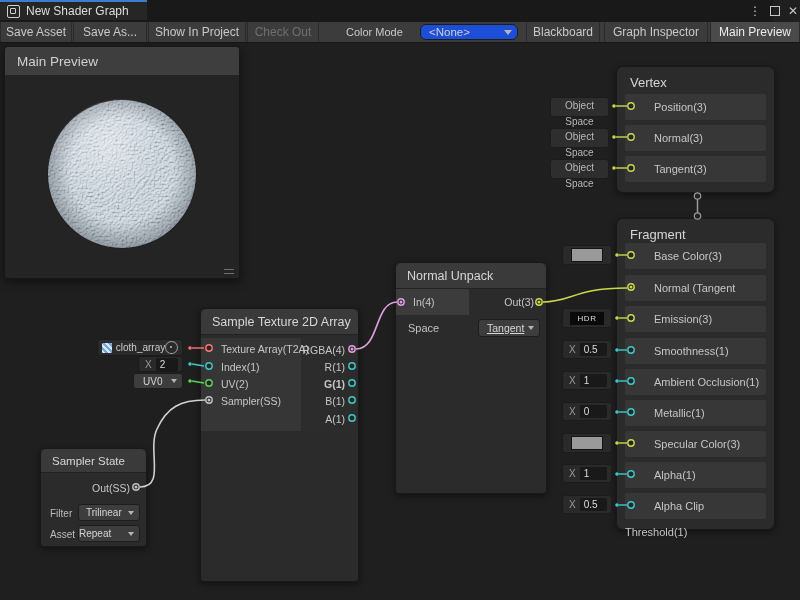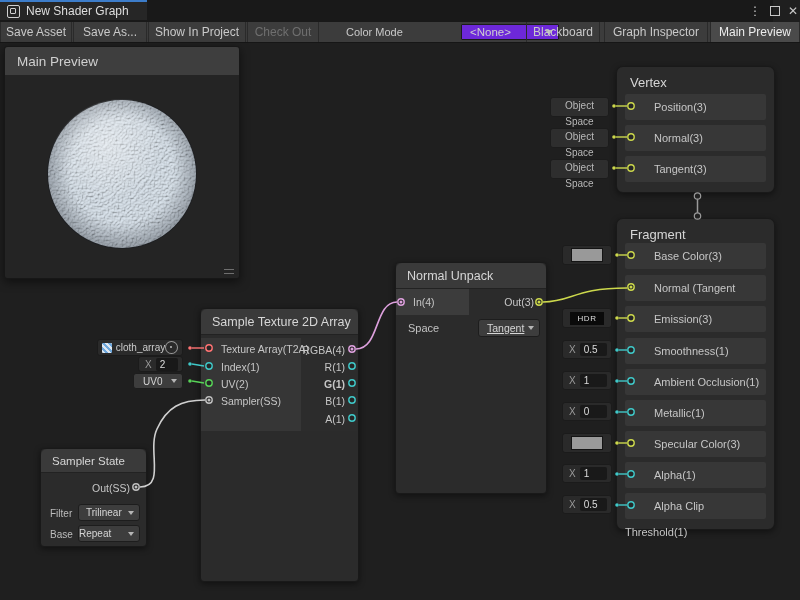--- a/index.html
+++ b/index.html
@@ -17,22 +17,22 @@
   .winctl{top:3px;height:16px;color:#c8c8c8;font-size:12px;line-height:16px;text-align:center;width:16px;}
   #win-maximize span{display:inline-block;width:8px;height:8px;border:1.5px solid #c8c8c8;margin-top:3px;}
 
   
   #toolbar{left:0;top:22px;width:800px;height:20px;background:#3c3c3c;border-bottom:1px solid #161616;}
   .tbtn{position:absolute;top:0;height:20px;line-height:20px;text-align:center;color:#c9c9c9;
         font-size:12px;border-right:1px solid #2a2a2a;border-left:1px solid #2a2a2a;box-sizing:border-box;}
   .tbtn.disabled{color:#6f6f6f;}
   .tbtn.active{background:#4a4a4a;color:#ececec;}
   #color-mode-label{position:absolute;top:0;height:20px;line-height:20px;color:#c9c9c9;font-size:11px;}
-  .dropdown{background:#6d28d9;border:1px solid #1c1c1c;border-radius:1px;color:#cfcfcf;
-            font-size:11.5px;display:flex;align-items:center;box-sizing:border-box;margin-left:41px;}
+  .dropdown{background:#1d4ed8;border:1px solid #1c1c1c;border-radius:6px;color:#cfcfcf;
+            font-size:11.5px;display:flex;align-items:center;box-sizing:border-box;}
   .dd-arrow{margin-left:auto;margin-right:5px;width:0;height:0;border-left:4px solid transparent;
             border-right:4px solid transparent;border-top:5px solid #b5b5b5;}
 
   
   .node{position:absolute;background:#2b2b2b;border:1px solid #191919;border-radius:7px;
         box-shadow:0 2px 6px rgba(0,0,0,.45);}
   .node-title{color:#d6d6d6;font-size:13px;padding:8px 0 6px 13px;}
   .small-node .node-title{font-size:12.5px;padding:6px 0 5px 11px;background:#3a3a3a;
         border-radius:6px 6px 0 0;border-bottom:1px solid #222;}
   .stack-row{position:absolute;left:8px;width:141px;height:26px;background:#373737;border-radius:2px;
@@ -231,21 +231,21 @@
   </div>
 
   <div class="node small-node" style="left:40px;top:448px;width:105px;height:97px;border-radius:4px;">
     <div class="node-title" style="font-size:11.5px;">Sampler State</div>
     <div style="position:absolute;right:16px;top:39px;transform:translateY(-50%);font-size:10.5px;color:#c6c6c6;">Out(SS)</div>
     <div style="position:absolute;left:9px;top:64px;transform:translateY(-50%);font-size:10px;color:#bdbdbd;">Filter</div>
     <div class="mini-dd" style="position:absolute;left:37px;top:55px;width:62px;height:17px;padding-left:7px;">
       <span style="font-size:10px;">Trilinear</span>
       <span class="dd-arrow" style="border-left-width:3.5px;border-right-width:3.5px;border-top-width:4px;"></span>
     </div>
-    <div style="position:absolute;left:9px;top:85px;transform:translateY(-50%);font-size:10px;color:#bdbdbd;">Base</div>
+    <div style="position:absolute;left:9px;top:85px;transform:translateY(-50%);font-size:10px;color:#bdbdbd;">Asset</div>
     <div class="mini-dd" style="position:absolute;left:37px;top:76px;width:62px;height:17px;">
       <span style="font-size:10px;">Repeat</span>
       <span class="dd-arrow" style="border-left-width:3.5px;border-right-width:3.5px;border-top-width:4px;"></span>
     </div>
   </div>
 
   <div class="abs" id="main-preview-panel">
     <div id="mp-header">
       <span id="mp-title">Main Preview</span>
     </div>

